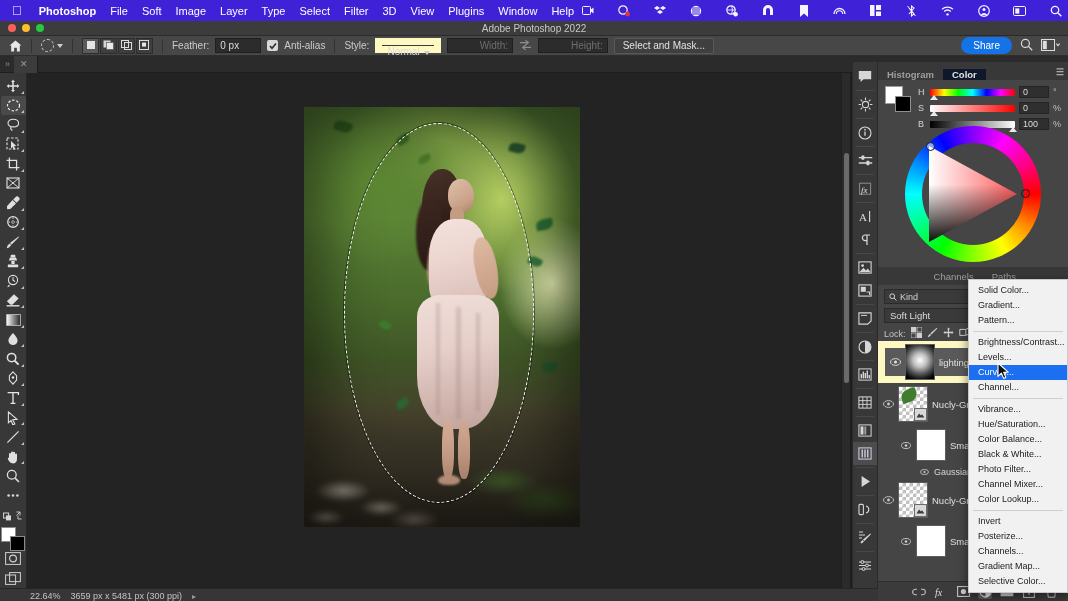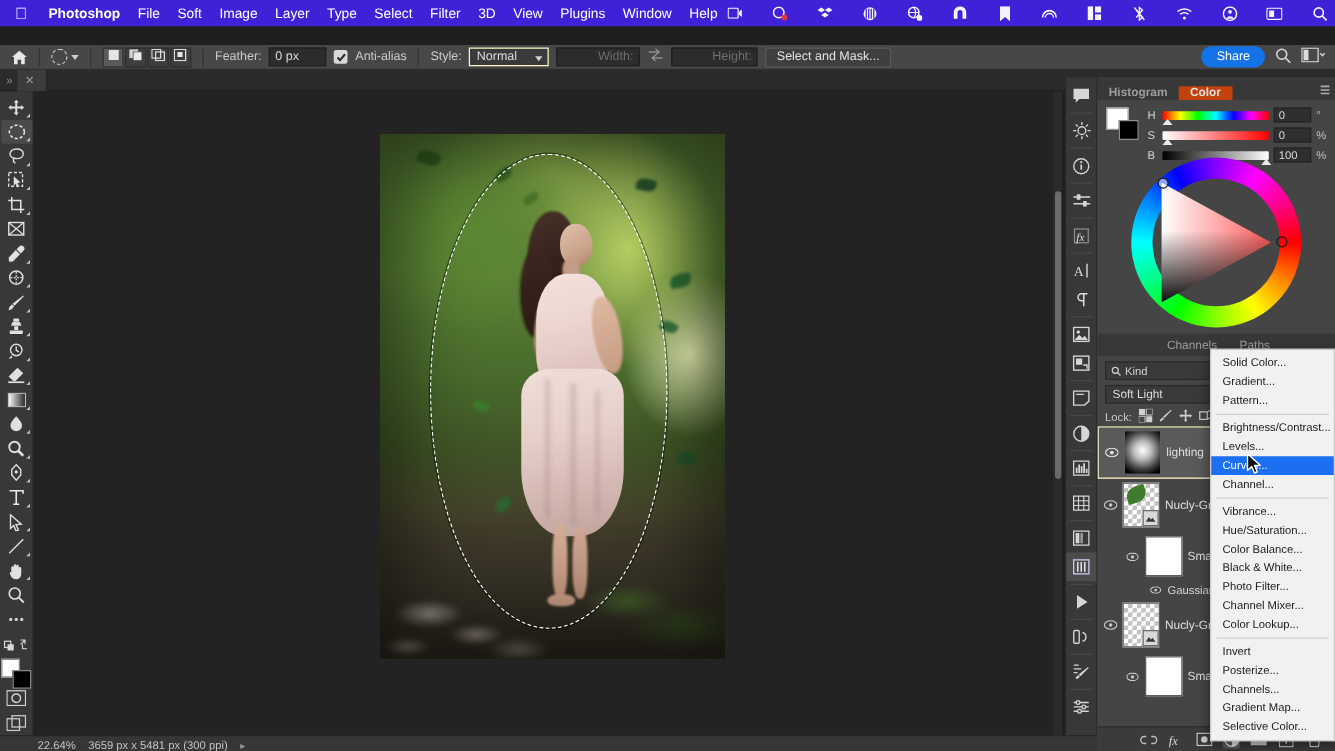--- a/index.html
+++ b/index.html
@@ -64,21 +64,21 @@
   .st i { display:block; }
   .lbl { color: #cbcbcb; white-space: nowrap; }
   .inp {
     background: #2c2c2c; border: 1px solid #1f1f1f; color: #dcdcdc;
     height: 15px; line-height: 13px; font-size: 10px; padding: 0 4px; min-width: 46px;
   }
   .inp.wide { min-width: 56px; }
   .inp.dim { color: #6e6e6e; padding-left: 32px; }
   .chk { width: 11px; height: 11px; background: #d8d8d8; border-radius: 2px; display:flex;align-items:center;justify-content:center; }
   .sel {
-    background: #3a3a3a; border: 1px solid #fef9c3; color: #dcdcdc; height: 15px;
+    background: #3a3a3a; border: 7px solid #fef9c3; color: #dcdcdc; height: 15px;
     font-size: 10px; padding: 0 14px 0 5px; line-height: 13px; position: relative; min-width: 64px;
   }
   .sel .caret { position: absolute; right: 4px; top: 6px; }
   .btn-mask {
     background: #3f3f3f; border: 1px solid #595959; color: #e2e2e2; height: 16px;
     font-size: 10px; padding: 0 8px; line-height: 14px; border-radius: 2px;
   }
   .ob-right { margin-left: auto; display:flex; align-items:center; gap:8px; }
   .share-btn {
     background: #1473e6; color: #fff; font-size: 10px; border-radius: 11px;
@@ -231,21 +231,21 @@
     display: flex; flex-direction: column; align-items: center; padding-top: 3px;
   }
   .rail .ri { width: 24px; height: 23px; display:flex; align-items:center; justify-content:center; }
   .rail .ri.active { background: #4c4c4c; }
   .rail .rsep { width: 18px; height: 1px; background: #474747; margin: 2px 0; }
 
   
   .panels { position: absolute; right: 0; top: 62px; width: 190px; height: 539px; background: #454545; }
   .ptabs { display: flex; height: 18px; background: #383838; align-items: flex-end; position: relative; font-weight: bold; }
   .ptab { font-size: 9.5px; color: #9e9e9e; padding: 0 9px; display:flex; align-items:center; }
-  .ptab.active { background: #c2410c; color: #e2e2e2; margin-top: 28px; }
+  .ptab.active { background: #0f172a; color: #e2e2e2; margin-top: 28px; }
   .pmenu { position:absolute; right:4px; top:5px; color:#aaa; font-size:9px; }
 
   
   .colorpanel { background: #454545; padding: 6px 7px 4px 7px; position: relative; height: 205px; }
   .cp-top { display: flex; gap: 7px; }
   .cp-swatch { position: relative; width: 26px; height: 26px; flex: 0 0 26px; }
   .cp-fg { position:absolute; left:0; top:0; width:18px; height:18px; background:#fff; border:1px solid #9b9b9b; }
   .cp-bg { position:absolute; left:10px; top:10px; width:16px; height:16px; background:#000; border:1px solid #8f8f8f; }
   .sliders { flex: 1; display: flex; flex-direction: column; gap: 4px; }
   .srow { display: flex; align-items: center; gap: 4px; font-size: 9px; color: #d4d4d4; }
@@ -461,20 +461,28 @@
                 <stop offset="100%" stop-color="#2d8cff"></stop>
               </radialGradient>
             </defs>
             <circle cx="6" cy="6" r="5.4" fill="url(#sg)"></circle>
           </svg>
         </span>
       <span class="clock">Mon Jul 25  10:31 PM</span>
     </span>
   </div>
 
+  <div class="titlebar">
+    <div class="lights">
+      <span class="l-red"></span>
+      <span class="l-yel"></span>
+      <span class="l-grn"></span>
+    </div>
+    <div class="apptitle">Adobe Photoshop 2022</div>
+  </div>
 
   <div class="optionsbar">
     <span class="home-ic">
       <svg width="13" height="12" viewBox="0 0 13 12">
           <path d="M6.5 0.6 L12.4 5.6 L10.8 5.6 L10.8 11.4 L7.9 11.4 L7.9 7.8 L5.1 7.8 L5.1 11.4 L2.2 11.4 L2.2 5.6 L0.6 5.6Z" fill="#e8e8e8"></path>
         </svg>
     </span>
     <span class="ob-sep"></span>
     <span class="tool-preset">
       <span class="tp-circle"></span>

